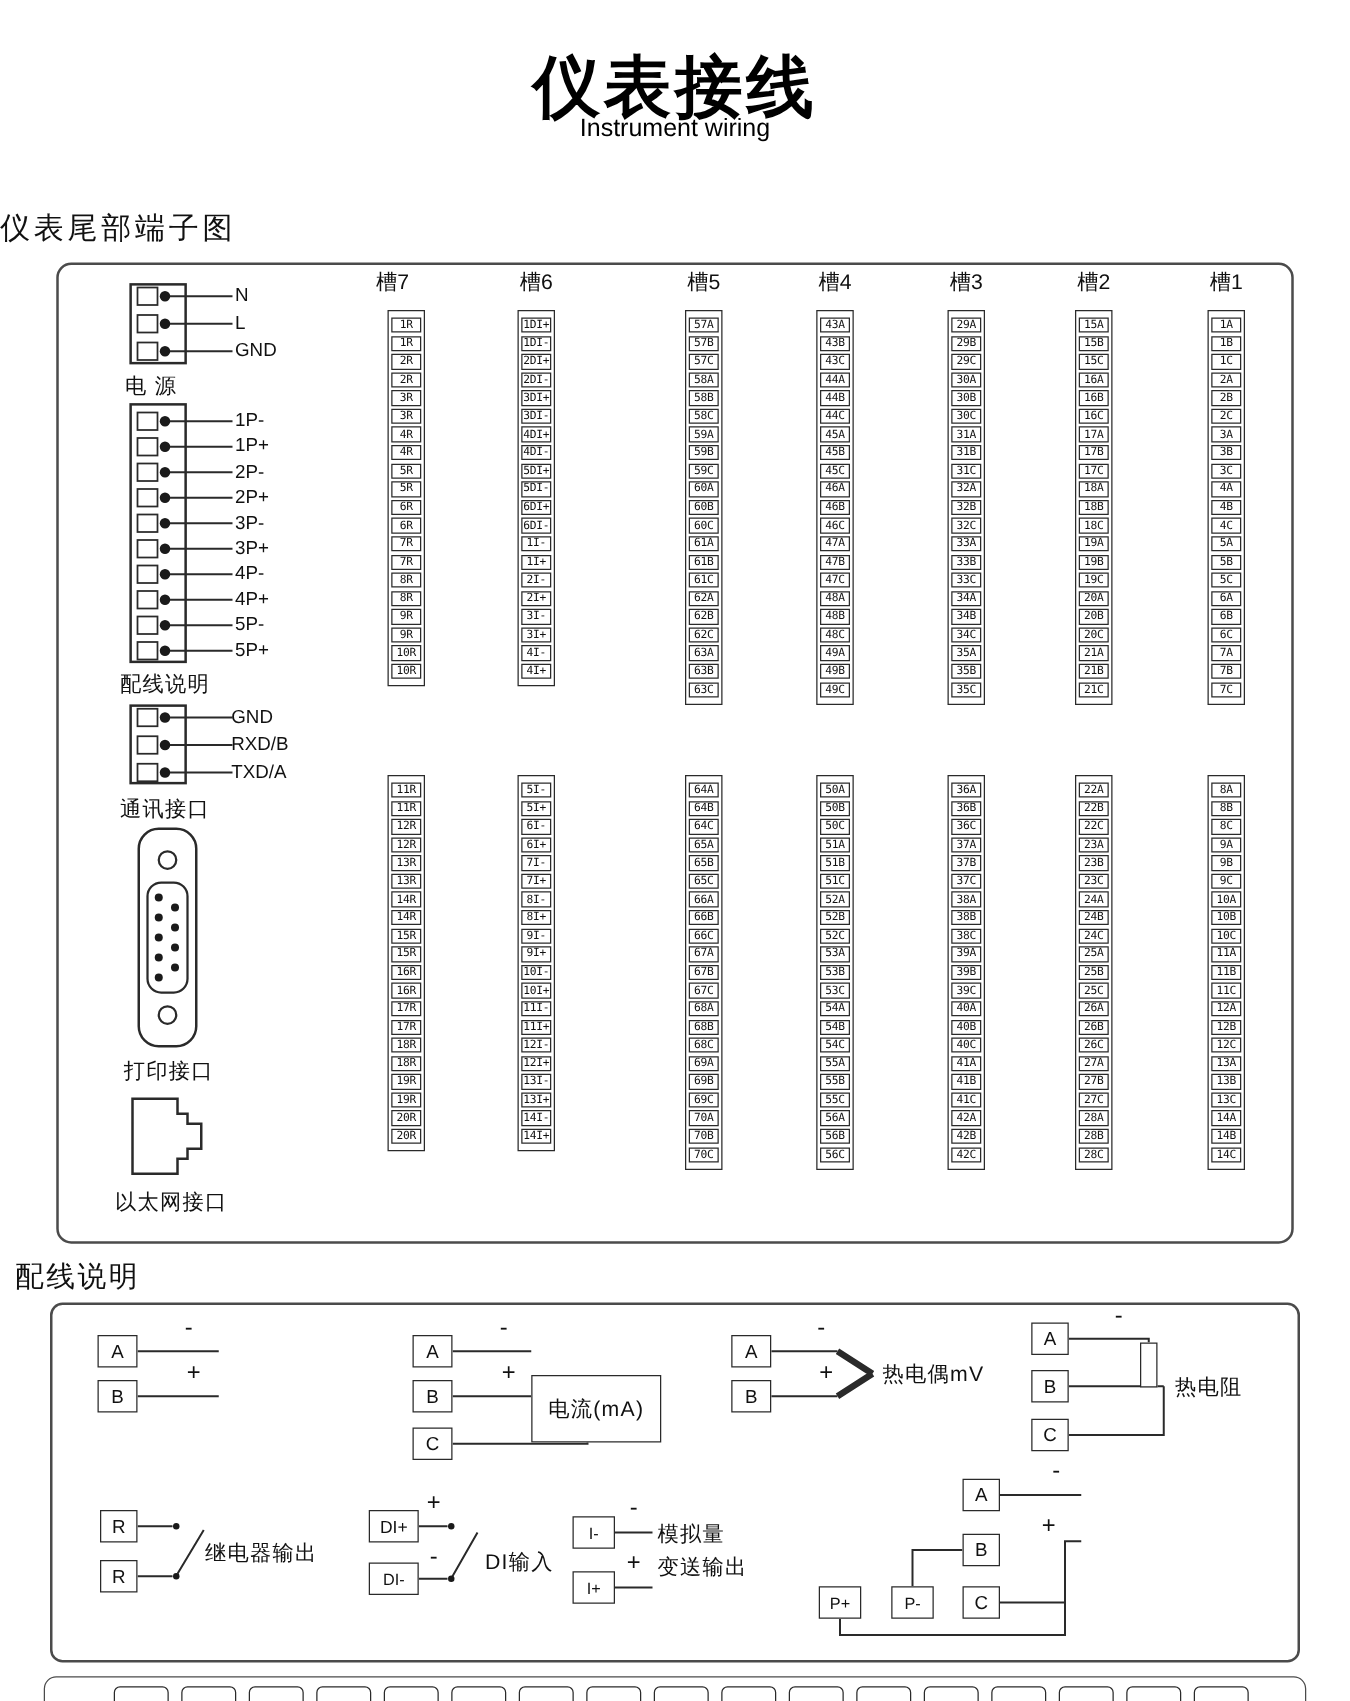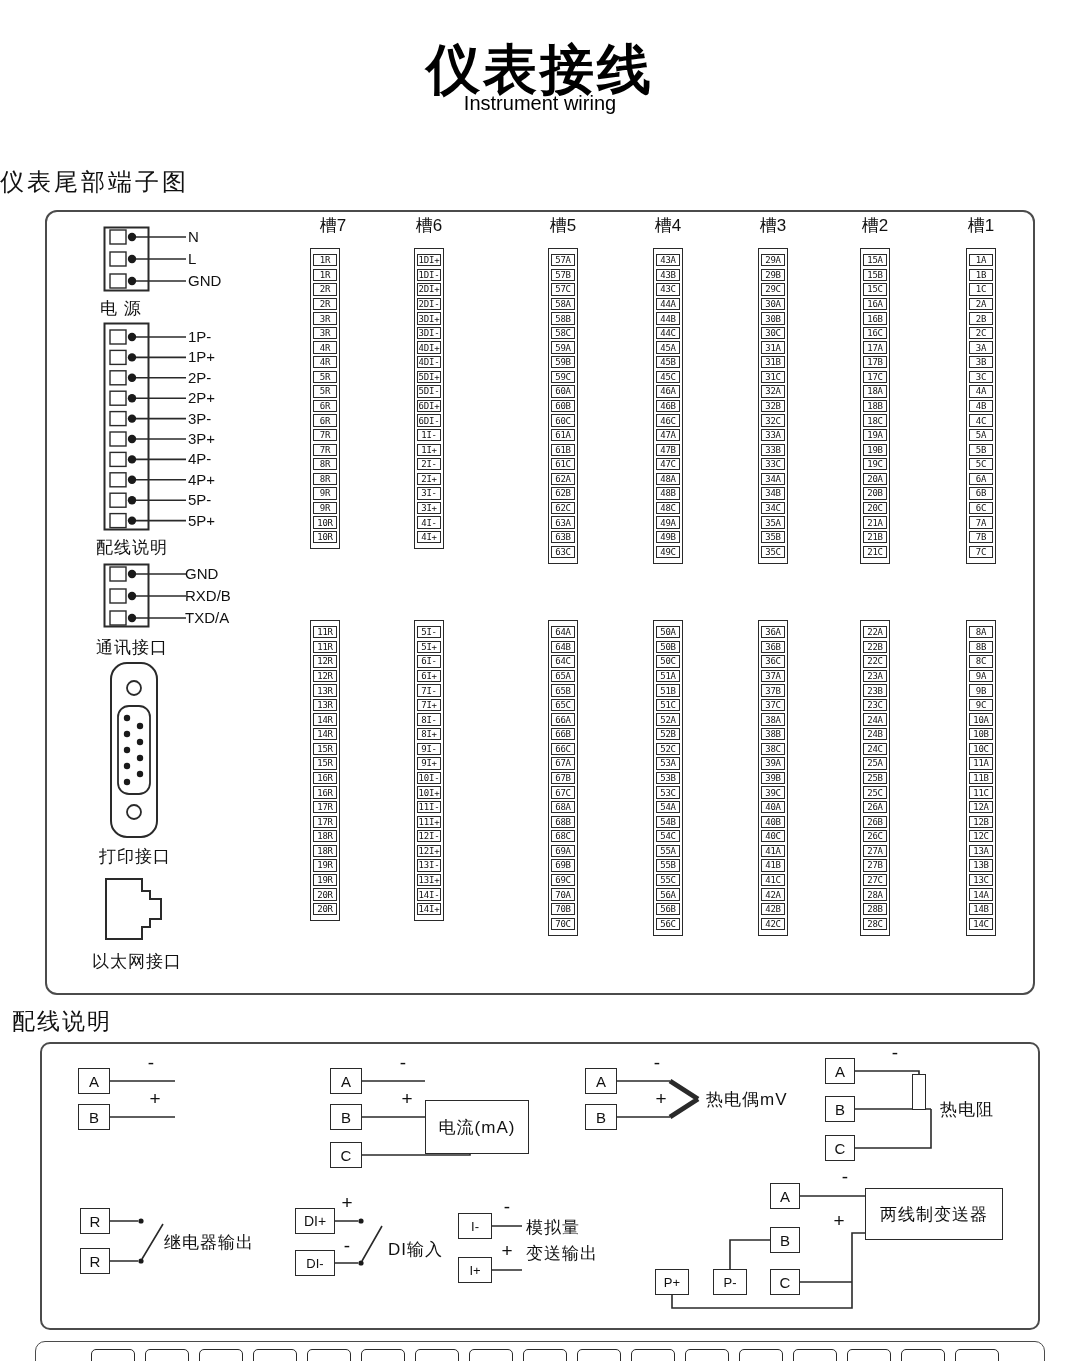--- a/index.html
+++ b/index.html
@@ -34,21 +34,21 @@
   <div>
     <div class="main-title">仪表接线</div>
     <div class="sub-title">Instrument wiring</div>
   </div>
 
   <div class="section-title">仪表尾部端子图</div>
 
   <div class="main-box"></div>
 
   <div>
-      <div class="slot-header" style="left: 333px;">槽7</div>
+      <div class="slot-header" style="left: 314px;">槽7</div>
       <div class="strip" style="left: 310px; top: 248px;">
         <div class="cell">1R</div>
         <div class="cell">1R</div>
         <div class="cell">2R</div>
         <div class="cell">2R</div>
         <div class="cell">3R</div>
         <div class="cell">3R</div>
         <div class="cell">4R</div>
         <div class="cell">4R</div>
         <div class="cell">5R</div>
@@ -541,21 +541,20 @@
   <div class="wlabel" style="left:526px;top:1216px">模拟量</div>
   <div class="wlabel" style="left:526px;top:1242px">变送输出</div>
 
   <div class="tbox" style="left:770px;top:1183px;width:30px;height:26px">A</div>
   <div class="tbox" style="left:770px;top:1227px;width:30px;height:26px">B</div>
   <div class="tbox" style="left:770px;top:1269px;width:30px;height:26px">C</div>
   <div class="tbox" style="left:655px;top:1269px;width:34px;height:26px;font-size:13px">P+</div>
   <div class="tbox" style="left:713px;top:1269px;width:34px;height:26px;font-size:13px">P-</div>
   <span class="sign" style="left:834px;top:1166px">-</span>
   <span class="sign" style="left:828px;top:1210px">+</span>
-  <div class="bigbox" style="left:865px;top:1188px;width:138px;height:52px">两线制变送器</div>
 
   <div class="footer-table">
       <div class="fcell" style="left: 55px;"></div>
       <div class="fcell" style="left: 109px;"></div>
       <div class="fcell" style="left: 163px;"></div>
       <div class="fcell" style="left: 217px;"></div>
       <div class="fcell" style="left: 271px;"></div>
       <div class="fcell" style="left: 325px;"></div>
       <div class="fcell" style="left: 379px;"></div>
       <div class="fcell" style="left: 433px;"></div>

